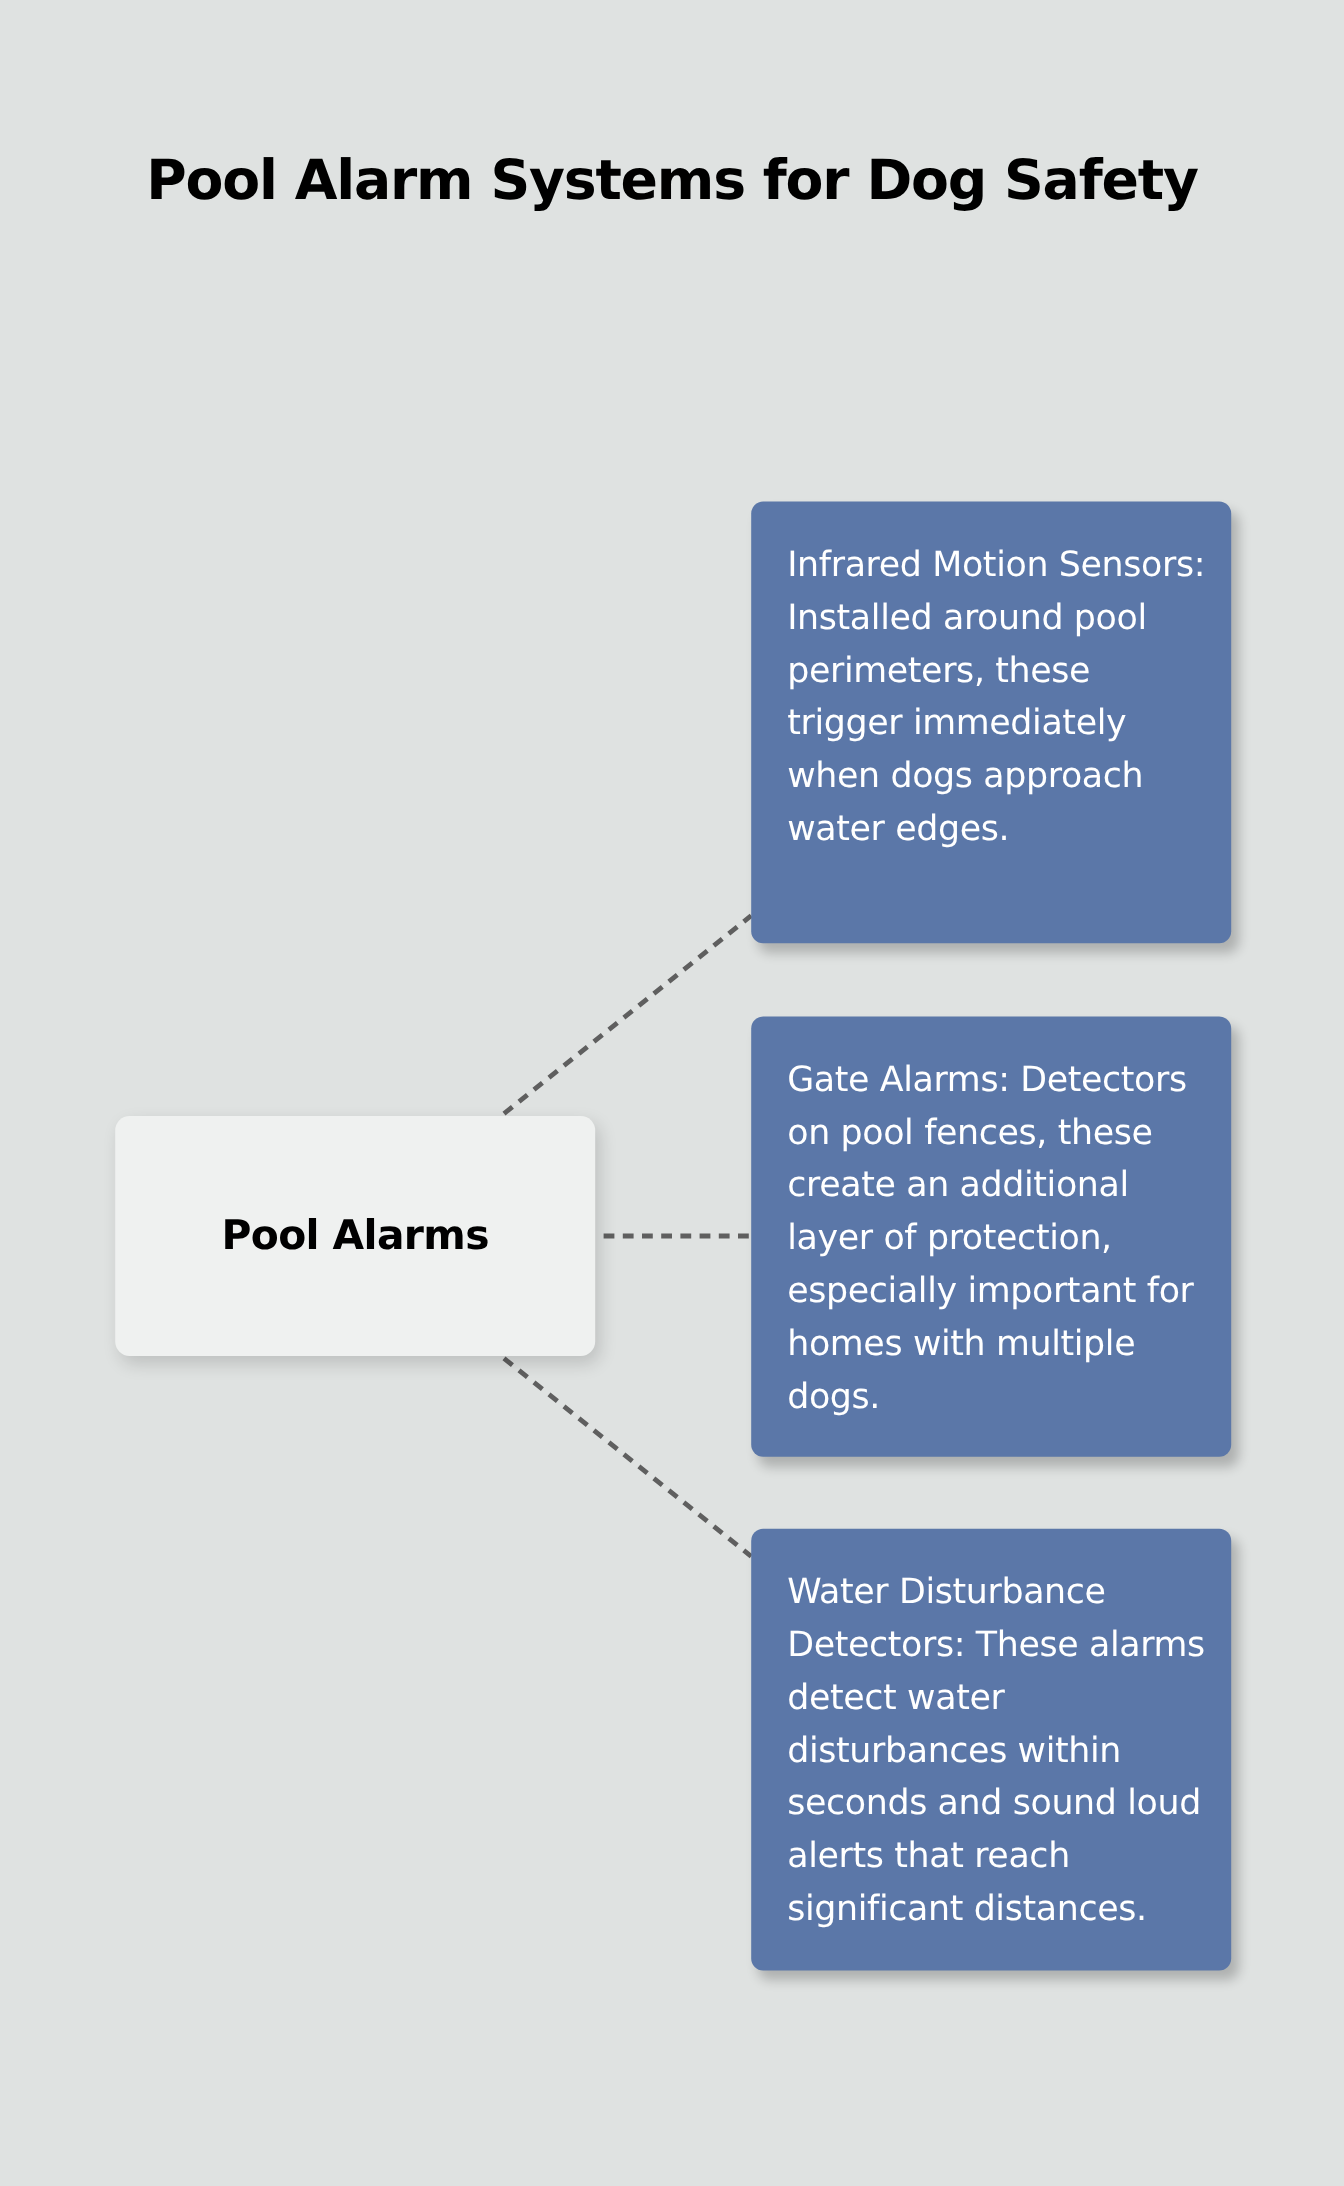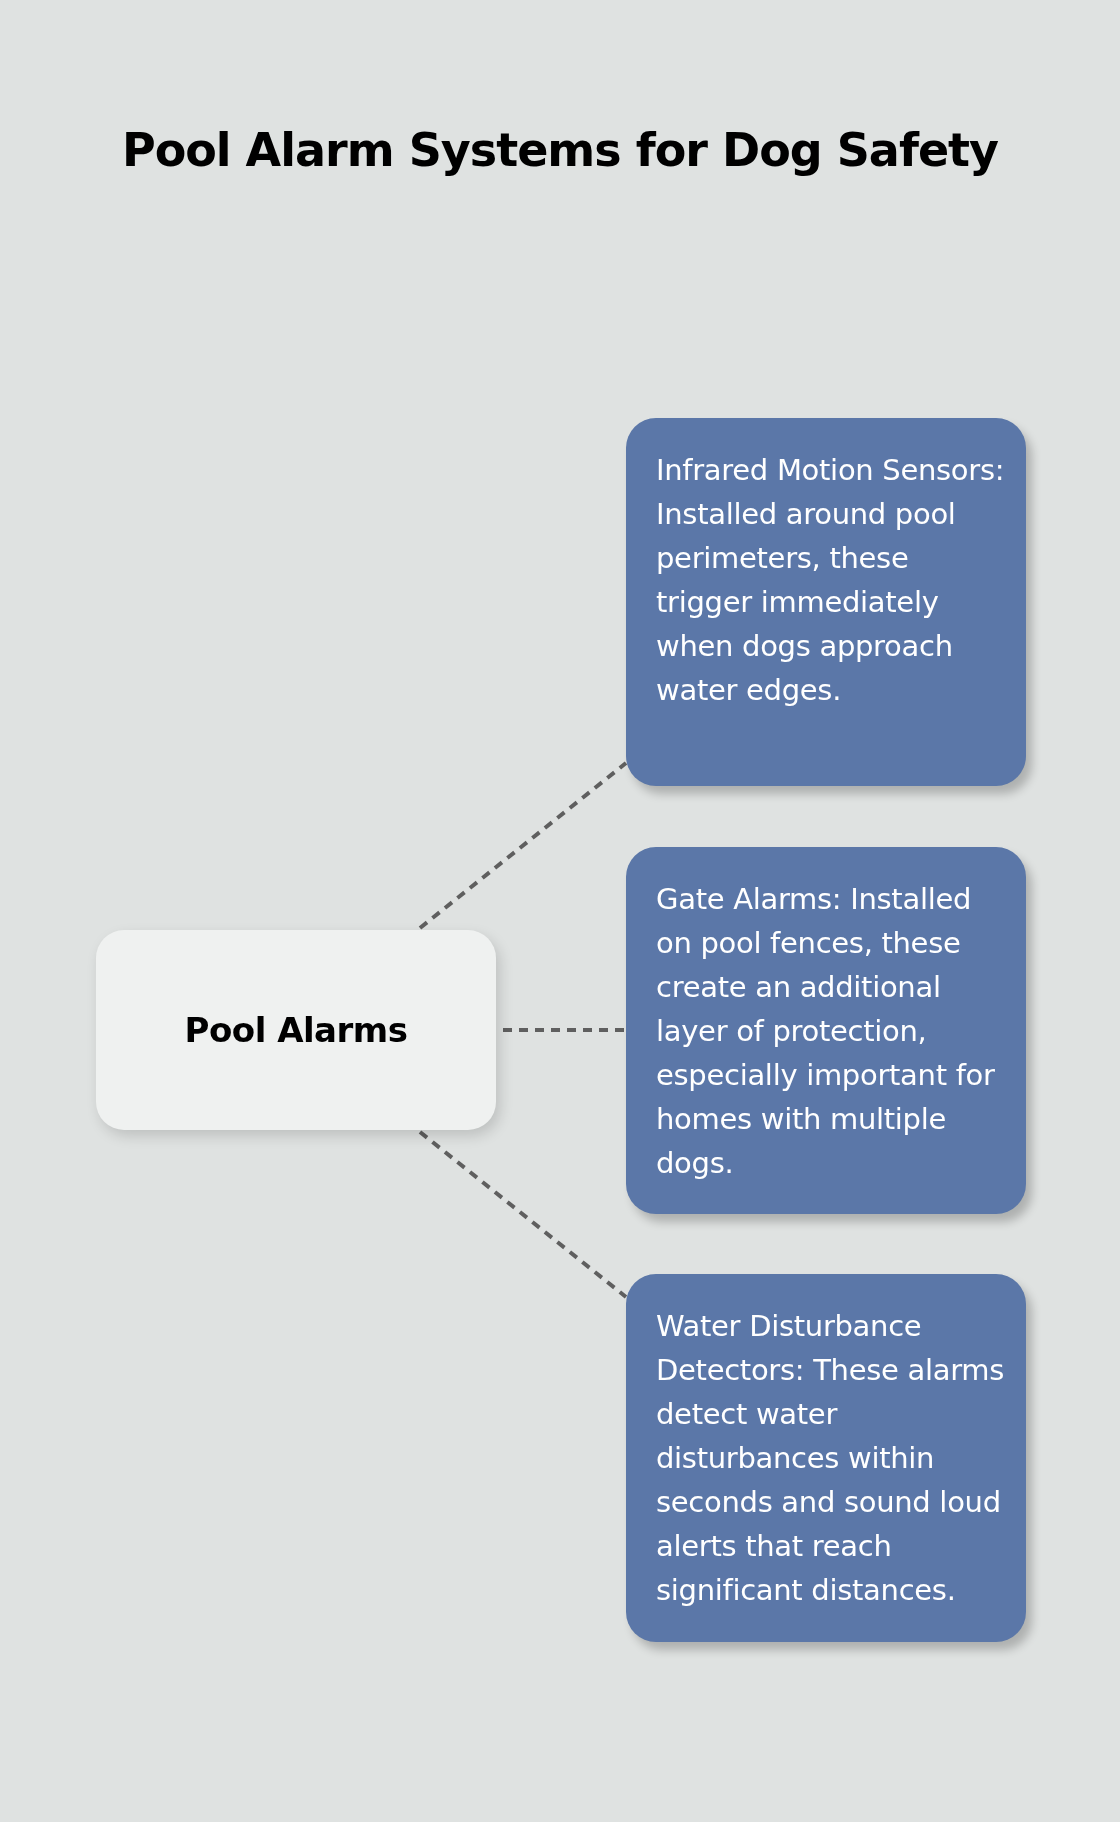--- a/index.html
+++ b/index.html
@@ -9,28 +9,28 @@
     font-family: "DejaVu Sans", "Liberation Sans", sans-serif;
   }
   .title {
     position: absolute; left: 60px; top: 108px; width: 1000px;
     text-align: center; font-weight: bold; font-size: 46px; line-height: 84px;
     color: #000; letter-spacing: -1px;
   }
   .connectors { position: absolute; left: 0; top: 0; width: 1120px; height: 1822px; }
   .center-node {
     position: absolute; left: 96px; top: 930px; width: 400px; height: 200px;
-    background: #eff1f0; border-radius: 28px;
+    background: #eff1f0; border-radius: 12px;
     box-shadow: 4px 6px 14px rgba(0,0,0,0.15);
     display: flex; align-items: center; justify-content: center;
   }
   .center-label { font-weight: bold; font-size: 34px; color: #000; letter-spacing: -0.5px; }
   .card {
     position: absolute; left: 626px; width: 400px; box-sizing: border-box;
-    background: #5b77a8; border-radius: 30px;
+    background: #5b77a8; border-radius: 10px;
     box-shadow: 6px 8px 10px rgba(0,0,0,0.22);
     padding: 30px 20px 0 30px;
     color: #ffffff; font-size: 29px; line-height: 44px; letter-spacing: -0.3px;
   }
 </style>
 </head>
 <body>
 
 <div class="title">Pool Alarm Systems for Dog Safety</div>
 
@@ -42,18 +42,18 @@
 
 <div class="center-node">
   <span class="center-label">Pool Alarms</span>
 </div>
 
 <div class="card" style="top:418px;height:368px;">
   <span>Infrared Motion Sensors: Installed around pool perimeters, these trigger immediately when dogs approach water edges.</span>
 </div>
 
 <div class="card" style="top:847px;height:367px;">
-  <span>Gate Alarms: Installed on pool fences, these create an additional layer of protection, especially important for homes with multiple dogs.</span>
+  <span>Gate Alarms: Detectors on pool fences, these create an additional layer of protection, especially important for homes with multiple dogs.</span>
 </div>
 
 <div class="card" style="top:1274px;height:368px;">
   <span>Water Disturbance Detectors: These alarms detect water disturbances within seconds and sound loud alerts that reach significant distances.</span>
 </div>
 
 </body></html>

